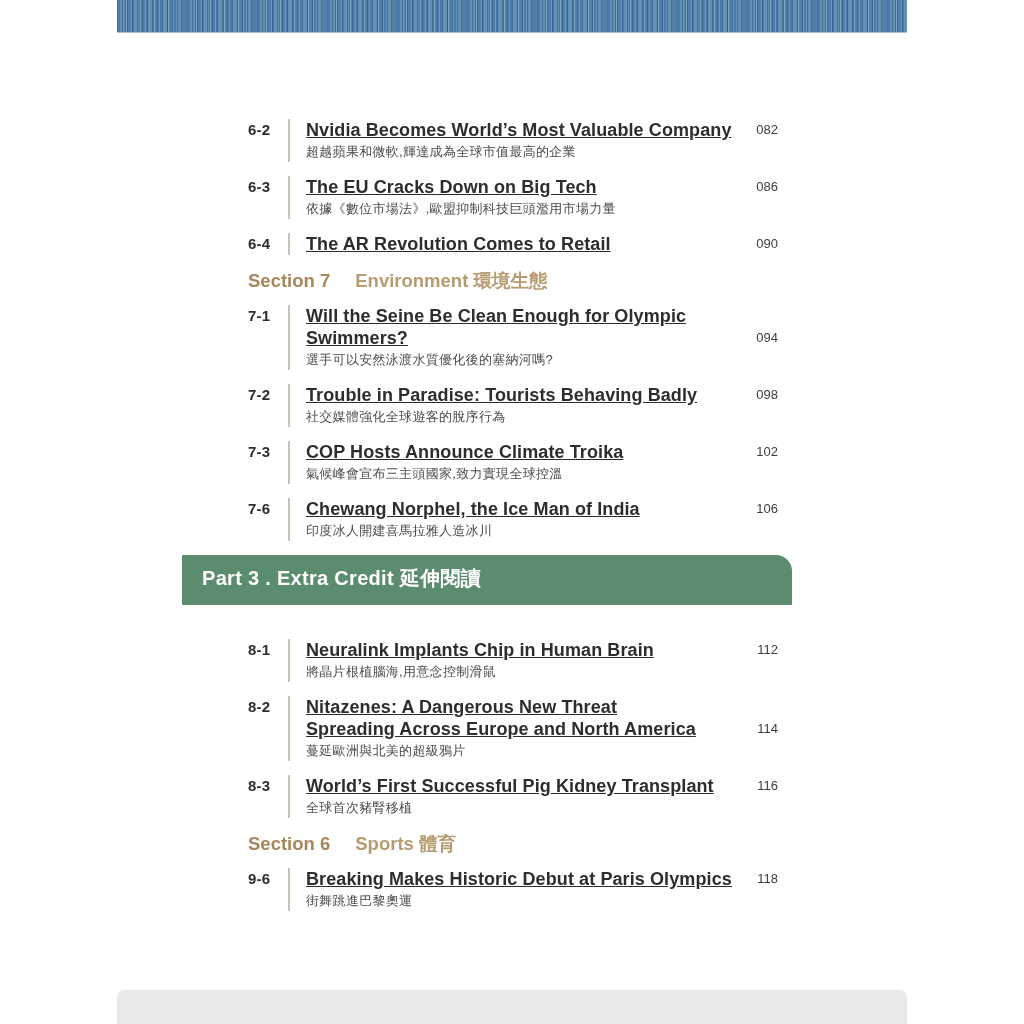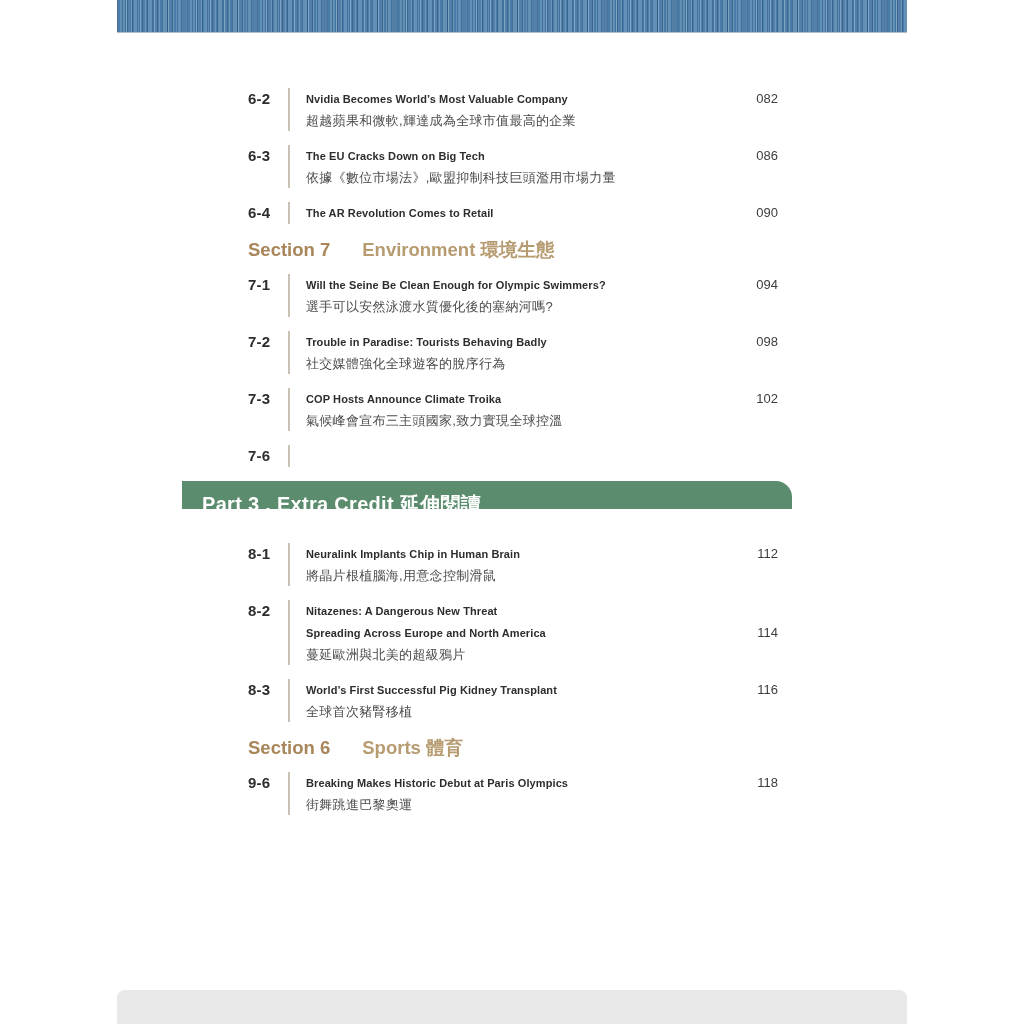--- a/index.html
+++ b/index.html
@@ -35,21 +35,21 @@
     left: 117px;
     top: 990px;
     width: 790px;
     height: 34px;
     background: var(--bottom-bar, #e9e9e9);
     border-radius: 8px 8px 0 0;
   }
   .content {
     position: absolute;
     left: 248px;
-    top: 88px;
+    top: 119px;
     width: 530px;
   }
   .entry {
     display: flex;
     align-items: stretch;
     margin-bottom: 14px;
   }
   .entry-no {
     flex: 0 0 40px;
     font-size: 15px;
@@ -64,25 +64,26 @@
     background: var(--divider, #c9c1b5);
     margin-right: 16px;
   }
   .entry-body { flex: 1 1 auto; }
   .title-row {
     display: flex;
     justify-content: space-between;
     align-items: flex-end;
   }
   .entry-title {
-    font-size: 11px;
+    font-size: 18px;
     font-weight: 700;
     color: var(--title-text, #2d2d2d);
     line-height: 22px;
     letter-spacing: 0.1px;
+    text-decoration: underline;
   }
   .entry-page {
     font-size: 13px;
     color: #3d3d3d;
     line-height: 22px;
     padding-left: 10px;
     white-space: nowrap;
   }
   .entry-subtitle {
     font-size: 13px;
@@ -92,31 +93,31 @@
   }
   .section-heading {
     margin: 4px 0 12px 0;
     font-size: 18.5px;
     line-height: 24px;
     white-space: nowrap;
   }
   .section-label {
     font-weight: 700;
     color: var(--section-label, #a8865a);
-    margin-right: 32px;
+    margin-right: 25px;
   }
   .section-category {
     font-weight: 700;
     color: var(--section-category, #b79b71);
     text-align: center;
   }
   .part-banner {
     margin: 8px 0 34px -66px;
     width: 610px;
-    height: 28px;
+    height: 50px;
     box-sizing: border-box;
     background: var(--part-banner-bg, #5a8c6d);
     border-radius: 0 16px 0 0;
     color: var(--part-banner-text, #ffffff);
     font-size: 20px;
     font-weight: 700;
     line-height: 46px;
     padding-left: 20px;
     letter-spacing: 0.3px;
   }
@@ -203,20 +204,29 @@
               <div>COP Hosts Announce Climate Troika</div>
             </div>
         <div class="entry-page">102</div>
       </div>
       <div class="entry-subtitle">氣候峰會宣布三主頭國家,致力實現全球控溫</div>
     </div>
   </div>
       <div class="entry">
     <div class="entry-no">7-6</div>
     <div class="entry-divider"></div>
+    <div class="entry-body">
+      <div class="title-row">
+        <div class="entry-title">
+              <div>Chewang Norphel, the Ice Man of India</div>
+            </div>
+        <div class="entry-page">106</div>
+      </div>
+      <div class="entry-subtitle">印度冰人開建喜馬拉雅人造冰川</div>
+    </div>
   </div>
       <div class="part-banner">
     <span>Part 3 . Extra Credit 延伸閱讀</span>
   </div>
       <div class="entry">
     <div class="entry-no">8-1</div>
     <div class="entry-divider"></div>
     <div class="entry-body">
       <div class="title-row">
         <div class="entry-title">

